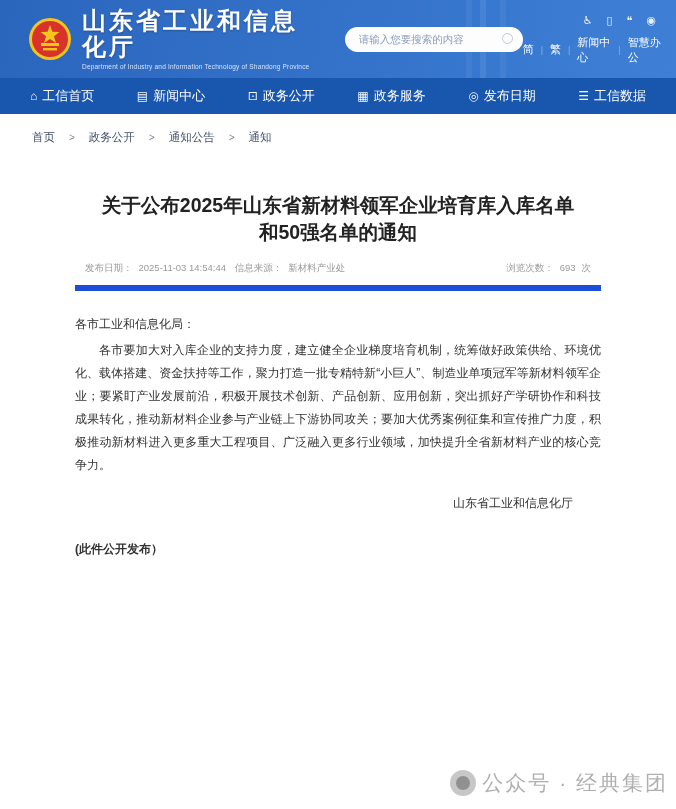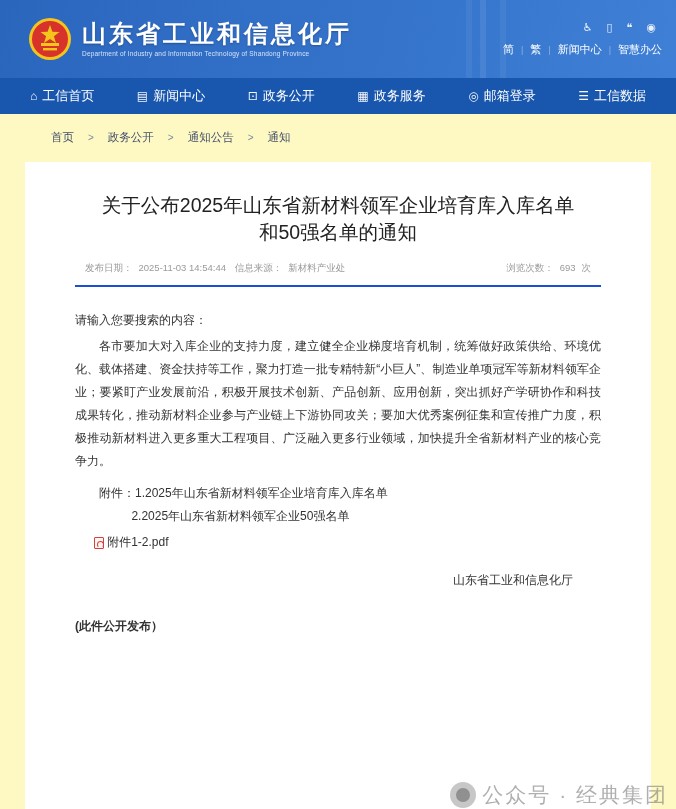--- a/index.html
+++ b/index.html
@@ -1,18 +1,18 @@
 <!DOCTYPE html>
 <html><head>
 <meta charset="utf-8">
 <style>
   * { margin:0; padding:0; box-sizing:border-box; }
   html,body { width:676px; }
   body { font-family:"Liberation Sans","DejaVu Sans",sans-serif; background:#9fb0cc; }
-  .page { position:relative; width:676px; height:809px; overflow:hidden; background:#fef9c3; }
+  .page { position:relative; width:676px; height:809px; overflow:hidden; background:#ffffff; }
 
   
   .header {
     height:78px; position:relative;
     background:linear-gradient(100deg,#2b66bd 0%,#3573cb 55%,#3f80d6 100%);
     display:flex; align-items:center; padding:0 14px 0 28px;
   }
   .header::after{ 
     content:""; position:absolute; right:60px; top:0; width:150px; height:78px;
     background:linear-gradient(90deg, rgba(255,255,255,0.05) 0 6px, transparent 6px 14px, rgba(255,255,255,0.08) 14px 20px, transparent 20px 34px, rgba(255,255,255,0.05) 34px 40px, transparent 40px);
@@ -36,70 +36,74 @@
   .hr-links { display:flex; align-items:center; gap:7px; color:#fff; font-size:11px; }
   .hr-links .sep { color:#8fb0dd; font-size:9px; }
   .hr-links span[data-interactable="true"]{ cursor:pointer; }
 
   
   .nav { height:36px; background:#1956ae; display:flex; align-items:center; justify-content:space-between; padding:0 30px; }
   .nav-item { display:flex; align-items:center; gap:5px; color:#fff; font-size:13px; cursor:pointer; white-space:nowrap; }
   .nav-item .nicon { font-size:12px; opacity:.95; }
 
   
-  .crumbs { height:46px; display:flex; align-items:center; padding:0 51px; font-size:11.5px; color:#44516b; }
+  .crumbs { height:46px; display:flex; align-items:center; padding:0 32px; font-size:11.5px; color:#44516b; }
   .crumbs span { margin-right:14px; }
   .crumbs .crumb { cursor:pointer; }
   .crumbs .csep { color:#7c89a4; font-size:10px; }
 
   
   .card { background:#fff; margin:2px 25px 0 25px; min-height:660px; padding:30px 50px 10px 50px; position:relative; }
-  .art-title { text-align:center; font-size:19.5px; font-weight:normal; color:#222; line-height:27px; font-family:"Liberation Sans",sans-serif; }
-  .meta { display:flex; margin-top:16px; font-size:9.5px; color:#9a9a9a; padding:0 10px 10px 10px; border-bottom:2px solid #1d4ed8; }
+  .art-title { text-align:center; font-size:19.5px; font-weight:bold; color:#222; line-height:27px; font-family:"Liberation Sans",sans-serif; }
+  .meta { display:flex; margin-top:16px; font-size:9.5px; color:#9a9a9a; padding:0 10px 10px 10px; border-bottom:6px solid #1d4ed8; }
   .meta .m-left span { margin-right:6px; }
   .meta .m-right { margin-left:auto; }
   .meta .m-right span { margin-left:6px; }
   .doc-num { text-align:center; font-size:12.5px; color:#3a3a3a; font-weight:bold; margin-top:14px; }
 
   .body-text { margin-top:22px; font-size:12px; color:#333; line-height:23px; text-align:justify; }
   .salute { margin-bottom:3px; }
   .para { text-indent:2em; }
 
   .attach-block { margin-top:9px; font-size:12px; color:#333; line-height:23px; }
   .attach-l1 { margin-left:2em; }
   .attach-l2 { margin-left:4.7em; }
   .pdf-line { margin-left:1.6em; margin-top:3px; display:flex; align-items:center; gap:3px; cursor:pointer; }
   .pdf-ico { width:10px; height:12px; background:#fdf3f2; border:1px solid #d0433a; border-radius:1px; position:relative; display:inline-block; }
   .pdf-ico::after { content:""; position:absolute; left:2px; top:3px; width:5px; height:5px; border:1px solid #d0433a; border-radius:50%; border-bottom-color:transparent; }
   .sign-block { margin-top:14px; font-size:12px; color:#333; line-height:24px; text-align:right; padding-right:28px; }
   .sign-date { padding-right:10px; }
   .pub-note { font-size:12px; color:#333; margin-top:26px;font-weight:bold; }
 
   
-  .watermark { position:absolute; right:8px; bottom:0px; display:flex; align-items:center; gap:6px;
+  .watermark { position:absolute; right:8px; bottom:12px; display:flex; align-items:center; gap:6px;
     color:rgba(110,110,110,0.55); font-size:21px; letter-spacing:2px; pointer-events:none; }
   .wm-logo { width:26px; height:26px; border-radius:50%; background:rgba(130,130,130,0.45); position:relative; }
   .wm-logo::after { content:""; position:absolute; left:6px; top:6px; width:14px; height:14px; border-radius:50%; background:rgba(90,90,90,0.5); }
 </style>
 </head>
 <body>
 
 <div class="page" data-interactable="false">
 
   <div class="header" data-interactable="false">
     <svg class="emblem" viewBox="0 0 44 44" data-interactable="false">
       <circle cx="22" cy="22" r="21" fill="#f6c51c"></circle>
       <circle cx="22" cy="22" r="18" fill="#d7332a"></circle>
       <polygon points="22,8 24.4,14.8 31.5,14.9 25.9,19.2 28,26 22,21.9 16,26 18.1,19.2 12.5,14.9 19.6,14.8" fill="#f6c51c"></polygon>
       <rect x="13" y="26" width="18" height="3" fill="#f6c51c"></rect>
       <rect x="15" y="31" width="14" height="2.4" fill="#f6c51c"></rect>
     </svg>
     <div class="brand" data-interactable="false">
       <div class="brand-title" data-interactable="false">山东省工业和信息化厅</div>
       <div class="brand-sub" data-interactable="false">Department of Industry and Information Technology of Shandong Province</div>
+    </div>
+    <div class="search-wrap" data-interactable="false">
+      <input class="search-input" data-interactable="true" placeholder="请输入您要搜索的内容" style="">
+      <span class="search-icon" data-interactable="true"></span>
     </div>
     <div class="header-right" data-interactable="false">
       <div class="hr-icons" data-interactable="false">
         <span data-interactable="true">♿</span>
         <span data-interactable="true">▯</span>
         <span data-interactable="true">❝</span>
         <span data-interactable="true">◉</span>
       </div>
       <div class="hr-links" data-interactable="false">
         <span data-interactable="true">简</span>
@@ -125,21 +129,21 @@
     <div class="nav-item" data-interactable="true">
       <span class="nicon" data-interactable="false">⊡</span>
       <span data-interactable="false">政务公开</span>
     </div>
     <div class="nav-item" data-interactable="true">
       <span class="nicon" data-interactable="false">▦</span>
       <span data-interactable="false">政务服务</span>
     </div>
     <div class="nav-item" data-interactable="true">
       <span class="nicon" data-interactable="false">◎</span>
-      <span data-interactable="false">邮箱登录</span>
+      <span data-interactable="false">发布日期</span>
     </div>
     <div class="nav-item" data-interactable="true">
       <span class="nicon" data-interactable="false">☰</span>
       <span data-interactable="false">工信数据</span>
     </div>
   </div>
 
   <div class="crumbs" data-interactable="false">
     <span class="crumb" data-interactable="true">首页</span>
     <span class="csep" data-interactable="false">&gt;</span>
@@ -161,32 +165,24 @@
         <span data-interactable="false">发布日期：</span><span data-interactable="false">2025-11-03 14:54:44</span>
         <span data-interactable="false">信息来源：</span><span data-interactable="false">新材料产业处</span>
       </div>
       <div class="m-right" data-interactable="false">
         <span data-interactable="false">浏览次数：</span><span data-interactable="false">693</span><span data-interactable="false">次</span>
       </div>
     </div>
 
 
     <div class="body-text" data-interactable="false">
-      <div class="salute" data-interactable="false">请输入您要搜索的内容：</div>
+      <div class="salute" data-interactable="false">各市工业和信息化局：</div>
       <div class="para" data-interactable="false">各市要加大对入库企业的支持力度，建立健全企业梯度培育机制，统筹做好政策供给、环境优化、载体搭建、资金扶持等工作，聚力打造一批专精特新“小巨人”、制造业单项冠军等新材料领军企业；要紧盯产业发展前沿，积极开展技术创新、产品创新、应用创新，突出抓好产学研协作和科技成果转化，推动新材料企业参与产业链上下游协同攻关；要加大优秀案例征集和宣传推广力度，积极推动新材料进入更多重大工程项目、广泛融入更多行业领域，加快提升全省新材料产业的核心竞争力。</div>
     </div>
 
-    <div class="attach-block" data-interactable="false">
-      <div class="attach-l1" data-interactable="false"><span data-interactable="false">附件：</span><span data-interactable="false">1.2025年山东省新材料领军企业培育库入库名单</span></div>
-      <div class="attach-l2" data-interactable="false">2.2025年山东省新材料领军企业50强名单</div>
-      <div class="pdf-line" data-interactable="true">
-        <span class="pdf-ico" data-interactable="false"></span>
-        <span data-interactable="false">附件1-2.pdf</span>
-      </div>
-    </div>
 
     <div class="sign-block" data-interactable="false">
       <div data-interactable="false">山东省工业和信息化厅</div>
     </div>
 
     <div class="pub-note" data-interactable="false">(此件公开发布）</div>
 
   </div>
 
   <div class="watermark" data-interactable="false">

